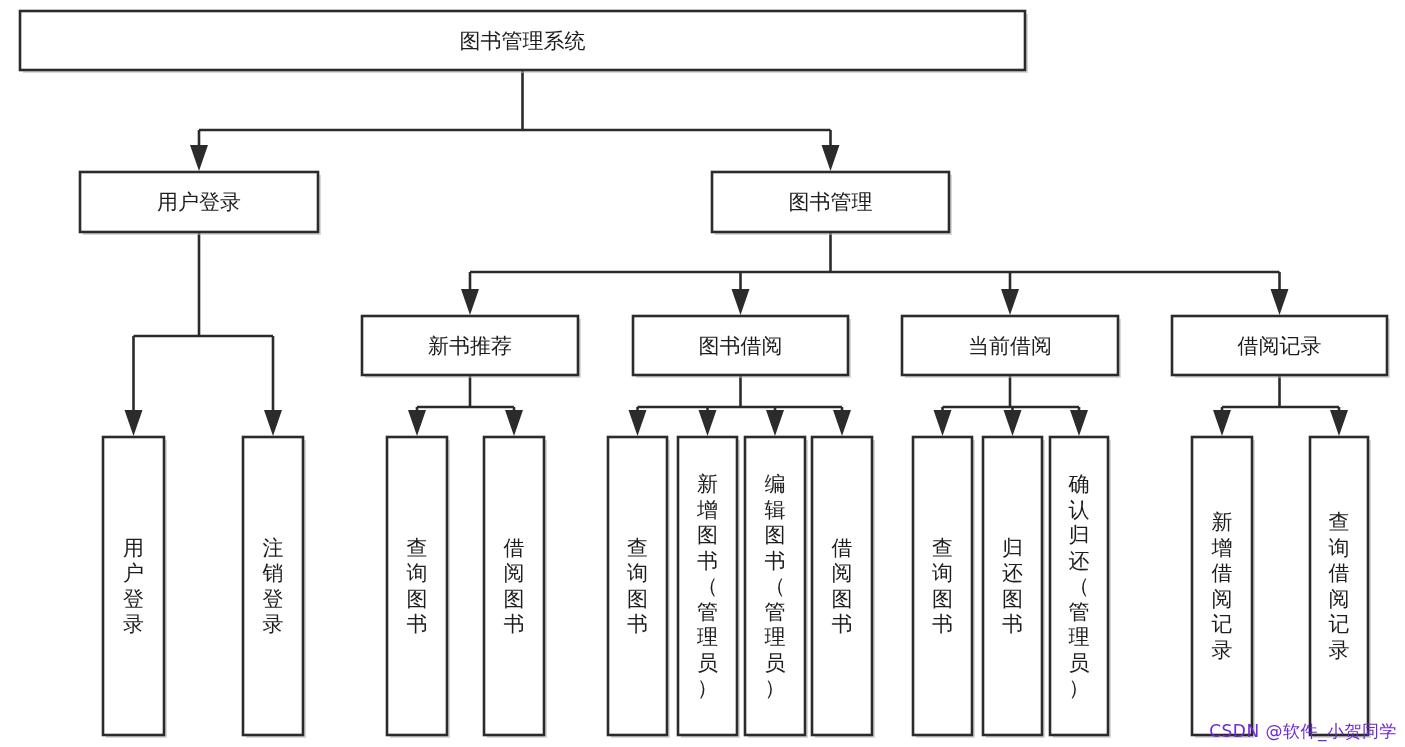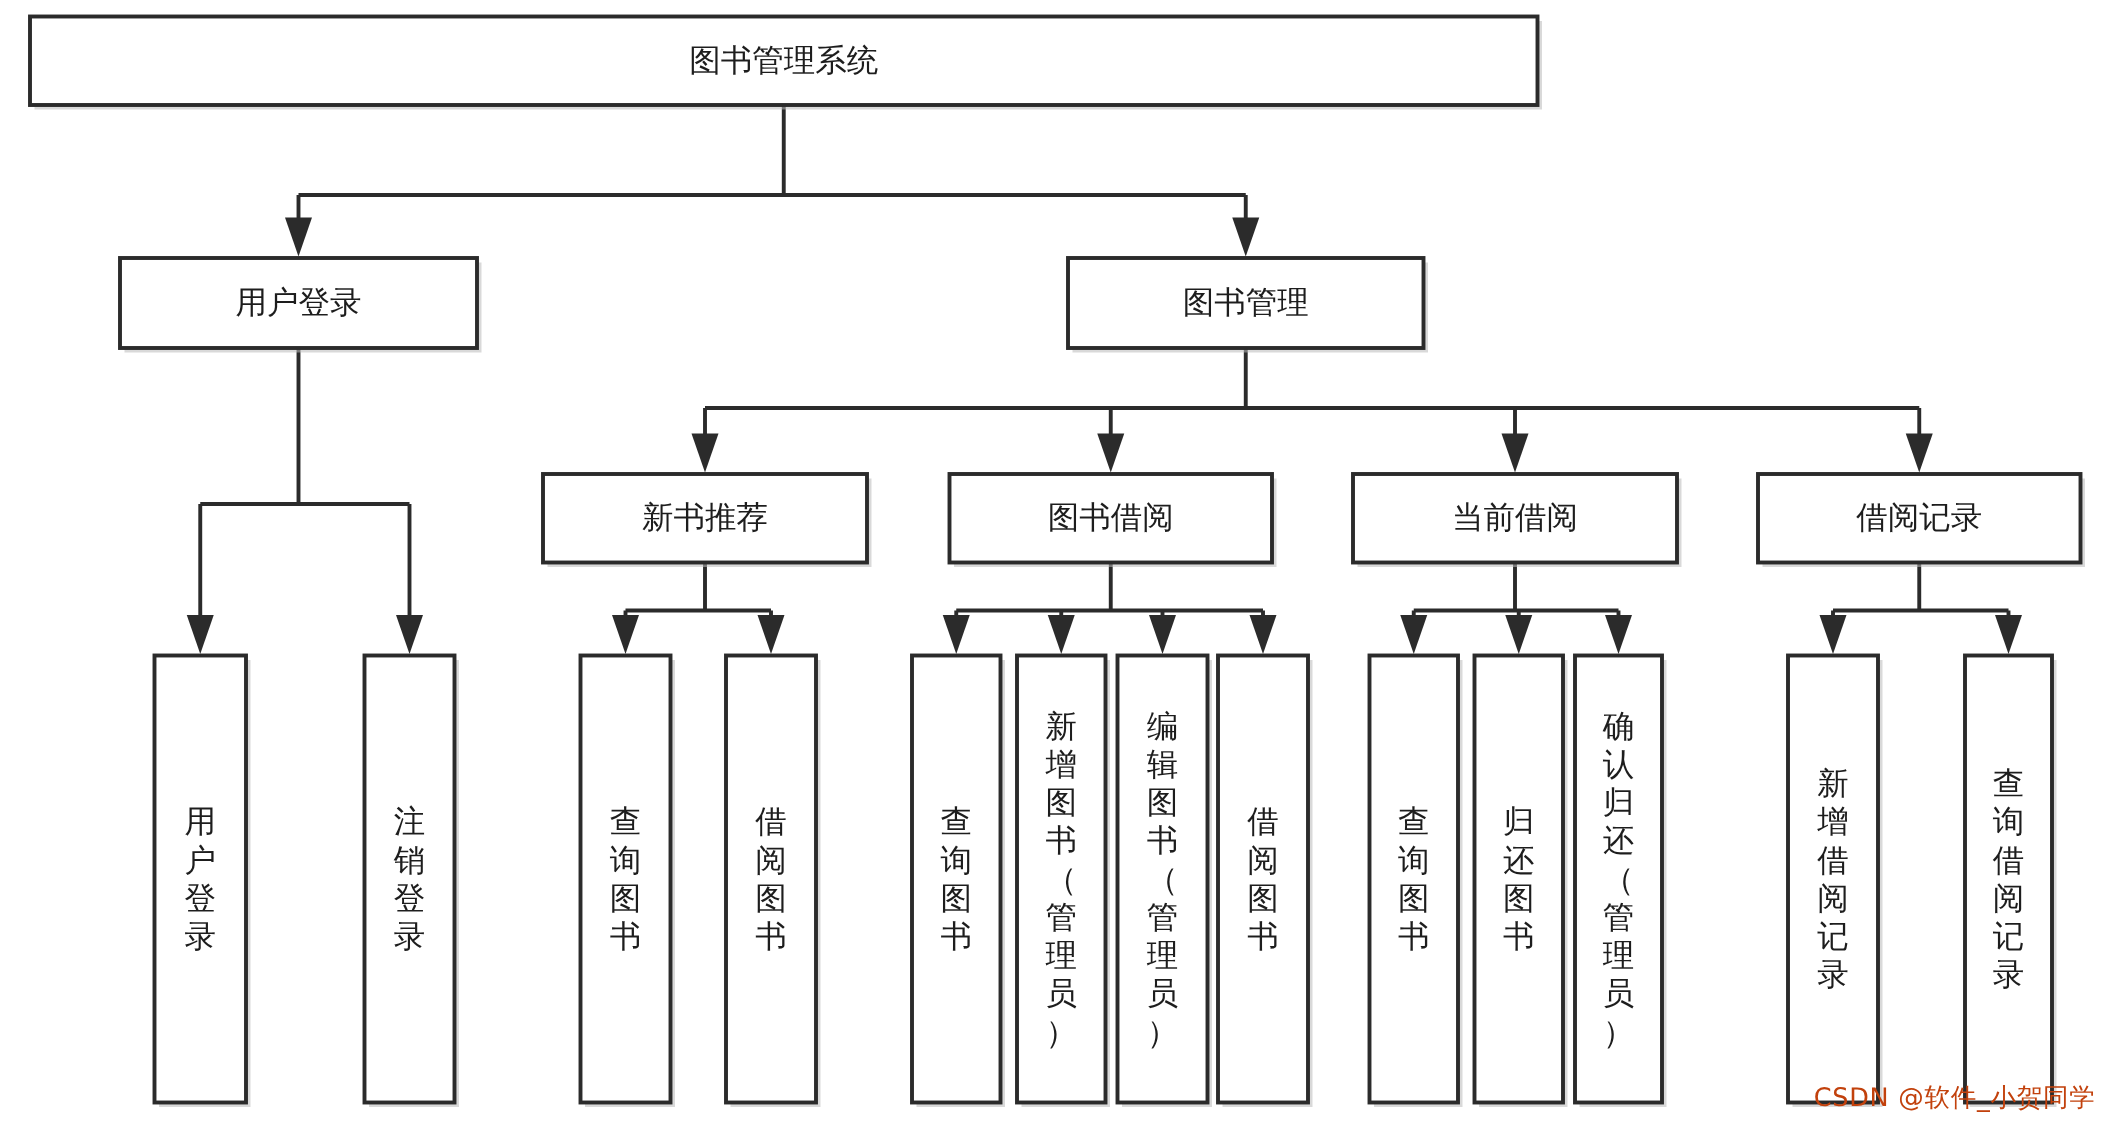--- a/index.html
+++ b/index.html
@@ -58,21 +58,21 @@
     font-size: 21px;
     fill: #1d1d1d;
     text-anchor: middle;
   }
   .watermark {
     position: absolute;
     right: 8px;
     bottom: 4px;
     font-family: "DejaVu Sans", "Liberation Sans", sans-serif;
     font-size: 17px;
-    color: #c2410c;
+    color: #6d28d9;
     letter-spacing: 0.5px;
     white-space: nowrap;
     user-select: none;
   }
 </style>
 </head>
 <body>
 
 <div id="diagram-root">
   <svg id="tree-svg" viewBox="0 0 1405 747" xmlns="http://www.w3.org/2000/svg">

